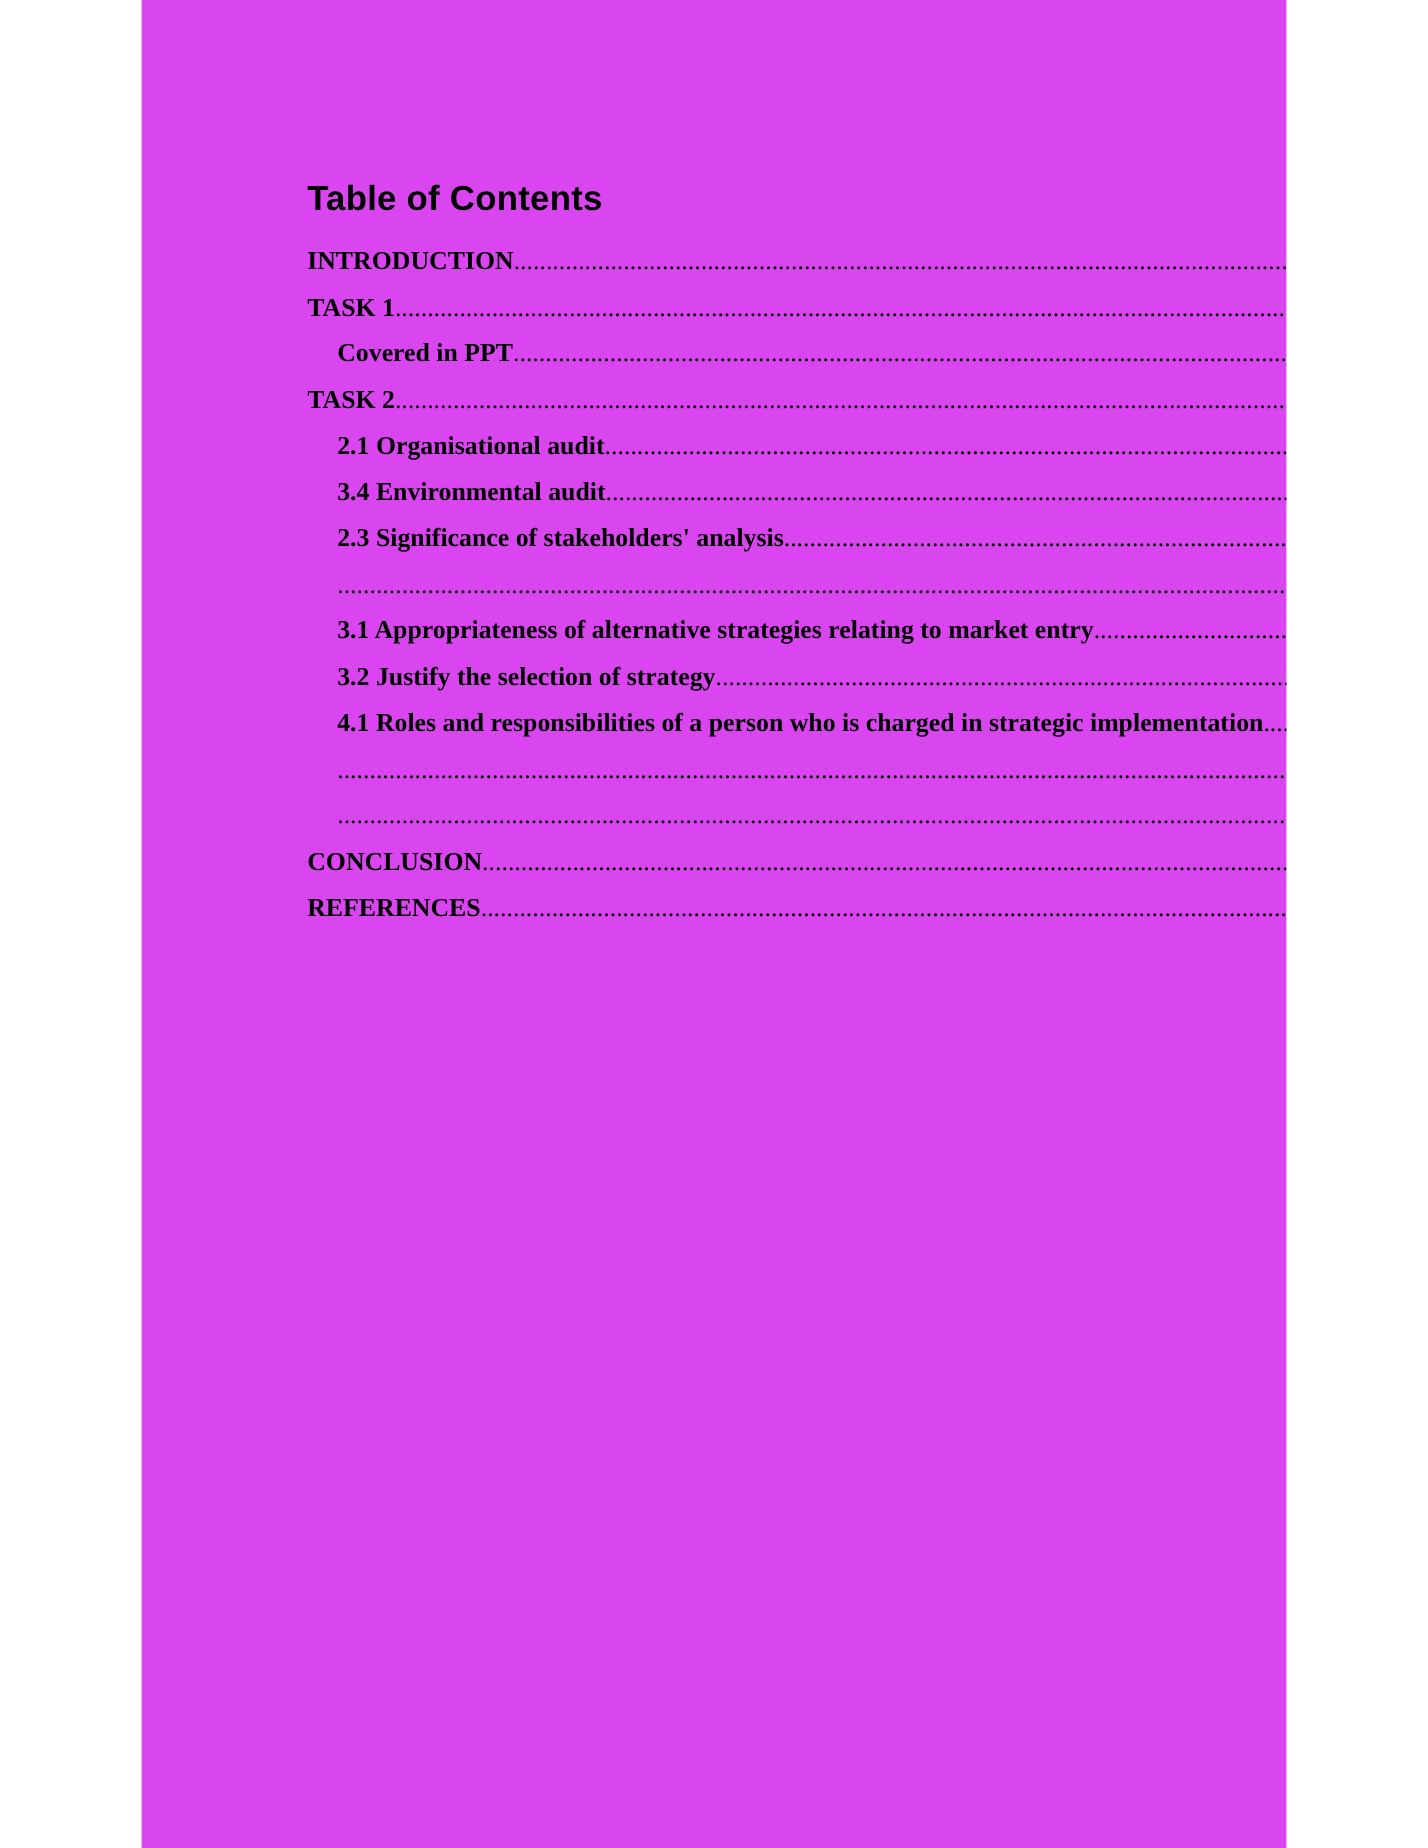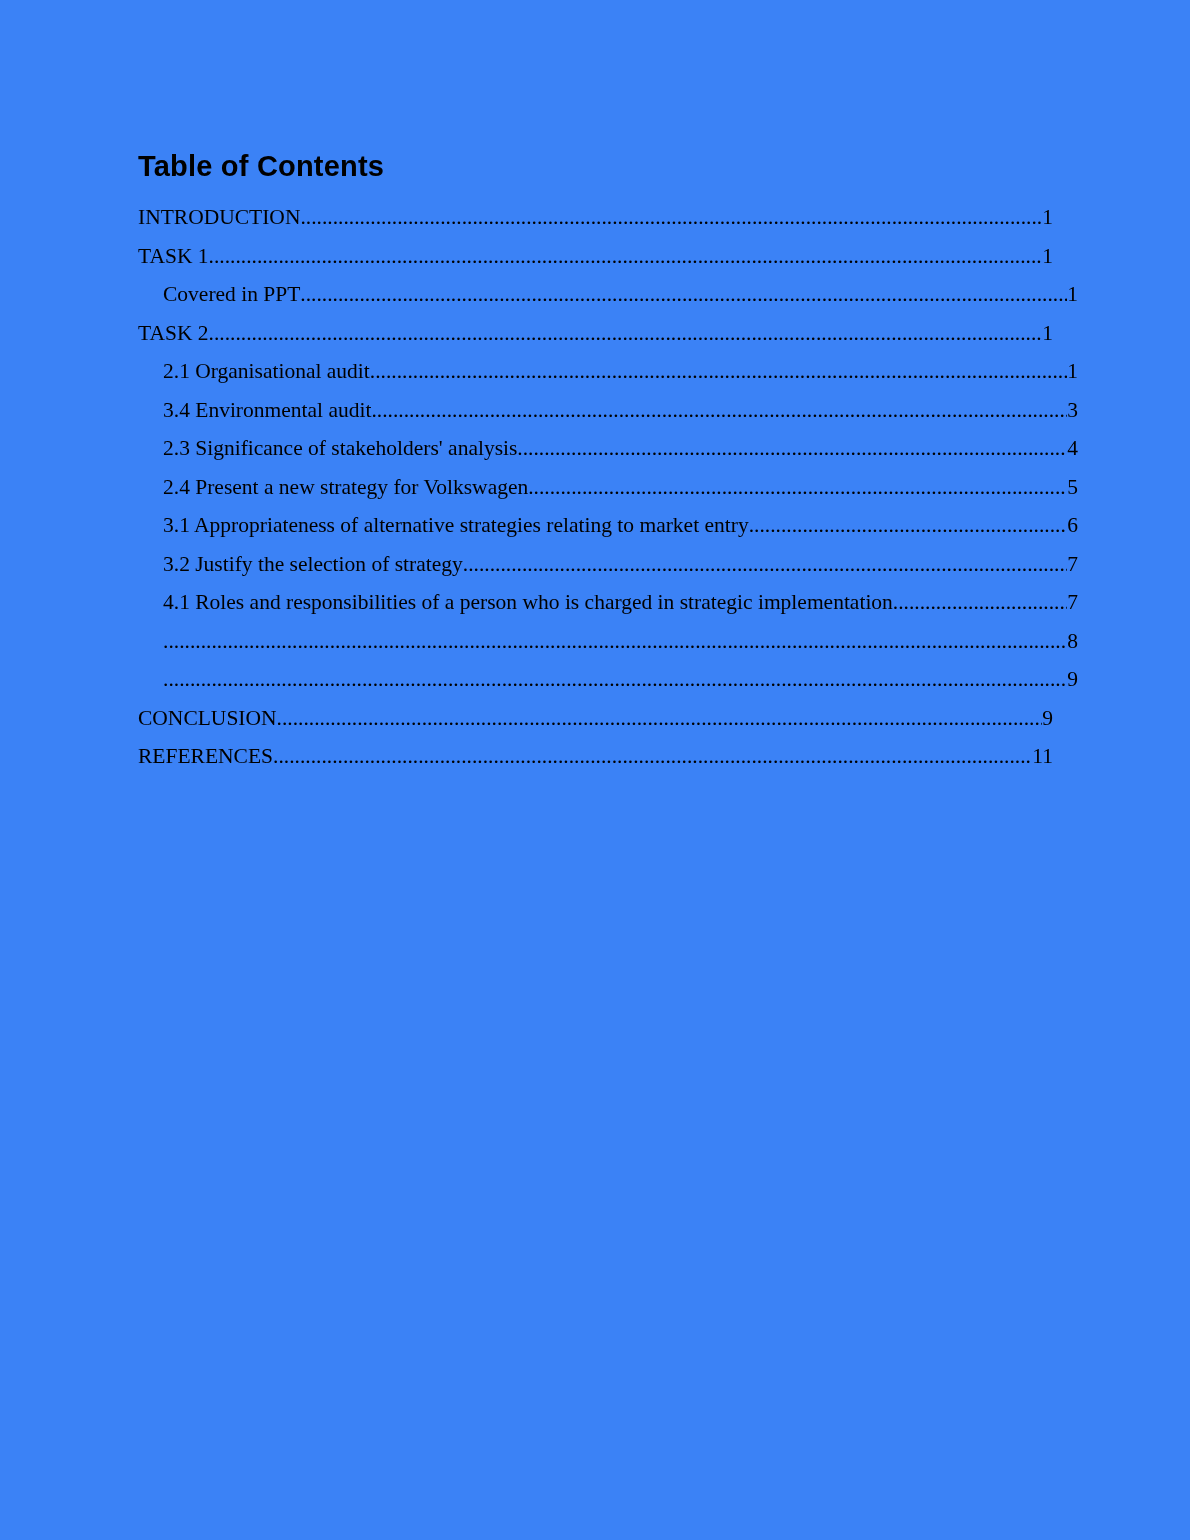--- a/index.html
+++ b/index.html
@@ -2,23 +2,23 @@
 <html><head>
 <meta charset="utf-8">
 <style>
   html, body {
     margin: 0;
     padding: 0;
     background: #ffffff;
   }
   .page {
     position: relative;
-    width: 1190px;
+    width: 954px;
     height: 1540px;
-    background: #3b82f6;
+    background: #d946ef;
     margin: 0 auto;
     overflow: hidden;
     box-sizing: border-box;
   }
   .content {
     position: absolute;
     left: 138px;
     top: 150px;
     width: 915px;
   }
@@ -45,20 +45,21 @@
     margin-bottom: 13.5px;
     white-space: nowrap;
     overflow: hidden;
   }
   .toc-entry.level-2 {
     padding-left: 25px;
     align-items: center;
   }
   .toc-text {
     flex: 0 0 auto;
+    font-weight: bold;
   }
   .toc-leader {
     flex: 1 1 auto;
     overflow: hidden;
     white-space: nowrap;
     font-family: "Liberation Serif", serif;
     letter-spacing: 0px;
     min-width: 10px;
   }
   .toc-page {
@@ -102,21 +103,20 @@
           <span class="toc-text">3.4 Environmental audit</span>
           <span class="toc-leader">............................................................................................................................................................................................................................................................................................................</span>
           <span class="toc-page">3</span>
         </li>
         <li class="toc-entry level-2">
           <span class="toc-text">2.3 Significance of stakeholders' analysis</span>
           <span class="toc-leader">............................................................................................................................................................................................................................................................................................................</span>
           <span class="toc-page">4</span>
         </li>
         <li class="toc-entry level-2">
-          <span class="toc-text">2.4 Present a new strategy for Volkswagen</span>
           <span class="toc-leader">............................................................................................................................................................................................................................................................................................................</span>
           <span class="toc-page">5</span>
         </li>
         <li class="toc-entry level-2">
           <span class="toc-text">3.1 Appropriateness of alternative strategies relating to market entry</span>
           <span class="toc-leader">............................................................................................................................................................................................................................................................................................................</span>
           <span class="toc-page">6</span>
         </li>
         <li class="toc-entry level-2">
           <span class="toc-text">3.2 Justify the selection of strategy</span>

